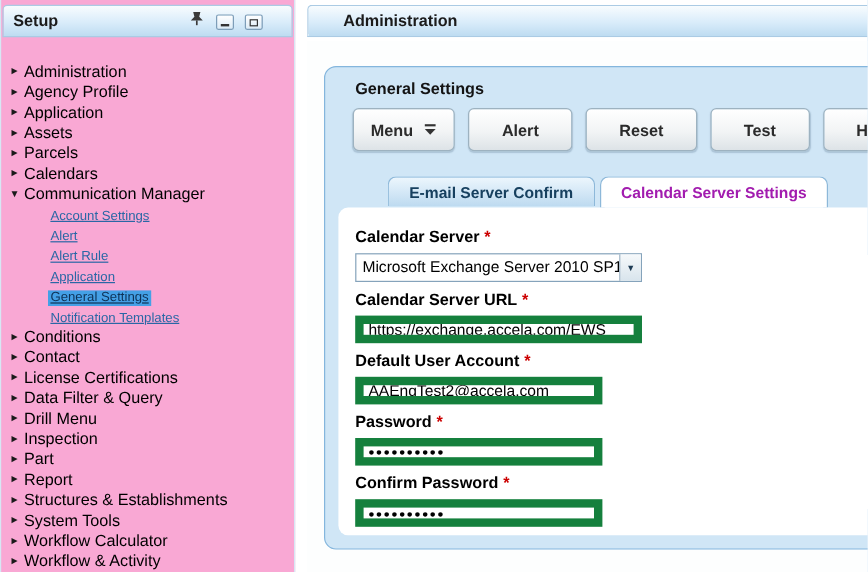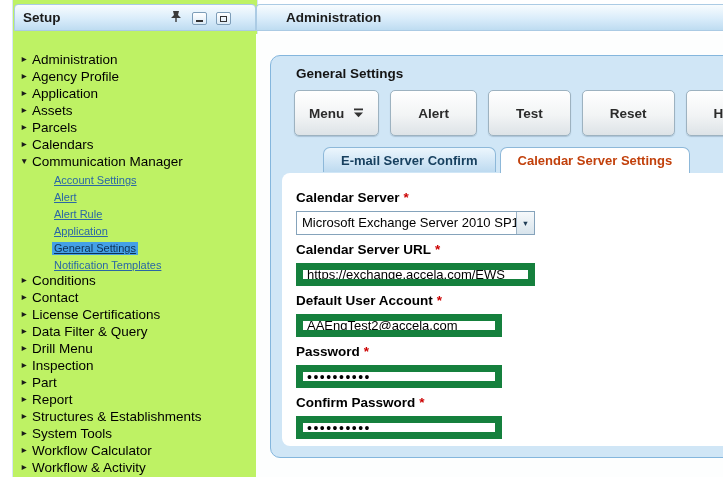--- a/index.html
+++ b/index.html
@@ -12,22 +12,22 @@
   
   .panel-header {
     height:27px; display:flex; align-items:center;
     background:linear-gradient(180deg,#f8fcfe 0%,#d9ecfa 55%,#bedcf1 100%);
     border:1px solid #abcbe4; border-radius:4px 4px 0 0;
     padding:0 8px;
   }
   .panel-title { font-size:13.5px; font-weight:bold; color:#1b1b1b; }
 
   
-  #sidebar { position:absolute; left:12px; top:0; width:246px; height:477px;
-             border-left:1px solid #d7e7f4; border-right:1px solid #d7e7f4; background:#bef264; }
+  #sidebar { position:absolute; left:0; top:0; width:246px; height:477px;
+             border-left:1px solid #d7e7f4; border-right:1px solid #d7e7f4; background:#f9a8d4; }
   #sidebar .panel-header { margin:4px 1px 0 1px; }
   .header-icons { position:absolute; right:26px; top:9px; display:flex; gap:9px; align-items:center; }
   .hicon { display:inline-block; }
   .hicon.winbtn { width:15px; height:13px; background:linear-gradient(#ffffff,#dcebf6);
                   border:1px solid #7d9db8; border-radius:2px; position:relative; cursor:pointer; }
   .hicon.min::after { content:""; position:absolute; left:3px; right:3px; bottom:2px; height:2px; background:#333; }
   .hicon.max::after { content:""; position:absolute; left:3px; right:3px; top:3px; bottom:2px; border:1px solid #333; }
 
   .tree { padding:20px 0 0 0; }
   .tree-item { display:flex; align-items:flex-start; padding:1px 4px 1px 7px;
@@ -41,33 +41,33 @@
   
   #main { position:absolute; left:256px; top:0; width:467px; height:477px; }
   #main .panel-header { margin-top:4px; padding-left:29px; border-radius:4px 0 0 0; border-right:none; }
   .main-body { position:absolute; top:34px; left:0; right:0; bottom:0; background:#fdfefe; }
 
   .blue-panel { position:absolute; left:14px; top:21px; right:-16px; height:403px;
                 background:#d0e6f6; border:1px solid #84b6dd; border-radius:10px; }
   .section-title { margin:10px 0 0 25px; font-size:13.5px; font-weight:bold; color:#141414; height:16px; }
 
   .toolbar { margin:8px 0 0 23px; display:flex; gap:11px; height:30px; }
-  .btn { height:46px; padding:0 27px; font-family:inherit; font-size:13.5px; font-weight:bold; color:#2b2b2b;
+  .btn { height:36px; padding:0 27px; font-family:inherit; font-size:13.5px; font-weight:bold; color:#2b2b2b;
          background:linear-gradient(180deg,#ffffff 0%,#f2f4f5 55%,#dde3e7 100%);
          border:1px solid #9db2c0; border-radius:5px; box-shadow:0 1px 1px rgba(60,90,120,.25);
          cursor:pointer; display:flex; align-items:center; white-space:nowrap; }
   .menu-btn { padding:0 14px; }
   .menu-icon { margin-left:9px; }
 
   .tabs { display:flex; gap:4px; margin:27px 0 0 52px; align-items:flex-end; position:relative; z-index:2; height:25px; }
   .tab { height:25px; line-height:25px; padding:0 17px; font-size:13px; font-weight:bold; color:#17405f;
          background:linear-gradient(180deg,#ecf6fd 0%,#bddaf0 100%);
          border:1px solid #8db8d9; border-bottom:none; border-radius:7px 7px 0 0;
          cursor:pointer; white-space:nowrap; }
-  .tab.active { background:#ffffff; color:#c2410c; height:26px; margin-bottom:-1px;text-align:center; }
+  .tab.active { background:#ffffff; color:#a21caf; height:26px; margin-bottom:-1px;text-align:center; }
 
   .content { position:absolute; left:11px; right:0; top:117px; bottom:11px;
              background:#ffffff; border-radius:8px 0 0 8px; z-index:1; }
   #form { padding:10px 0 0 14px; }
   .field { margin-bottom:4px; }
   .flabel { font-size:13.5px; font-weight:bold; color:#000; margin:7px 0 6px; }
   .req { color:#cc0000; margin-left:4px; font-weight:bold; }
   .finput { display:block; height:23px; border:7px solid #15803d; padding:0 4px;
             font-family:inherit; font-size:13px; color:#000; background:#fff; }
   .finput.pw { font-size:14px; letter-spacing:1.5px; }
@@ -198,22 +198,22 @@
         <div class="section-title">General Settings</div>
         <div class="toolbar" id="toolbar">
             <button class="btn menu-btn">
               <span>Menu</span>
               <svg class="menu-icon" width="11" height="10" viewBox="0 0 11 10">
                 <rect x="1" y="0.5" width="9" height="1.8" fill="#333"></rect>
                 <path d="M1 4.4 L10 4.4 L5.5 9.2 Z" fill="#333"></path>
               </svg>
             </button>
             <button class="btn">Alert</button>
+            <button class="btn">Reset</button>
             <button class="btn">Test</button>
-            <button class="btn">Reset</button>
             <button class="btn">Help</button>
           </div>
         <div class="tabs" id="tabs">
             <div class="tab">E-mail Server Confirm</div>
             <div class="tab active">Calendar Server Settings</div>
           </div>
         <div class="content">
           <div id="form">
               <div class="field">
                 <div class="flabel"><span>Calendar Server</span><span class="req">*</span></div>

